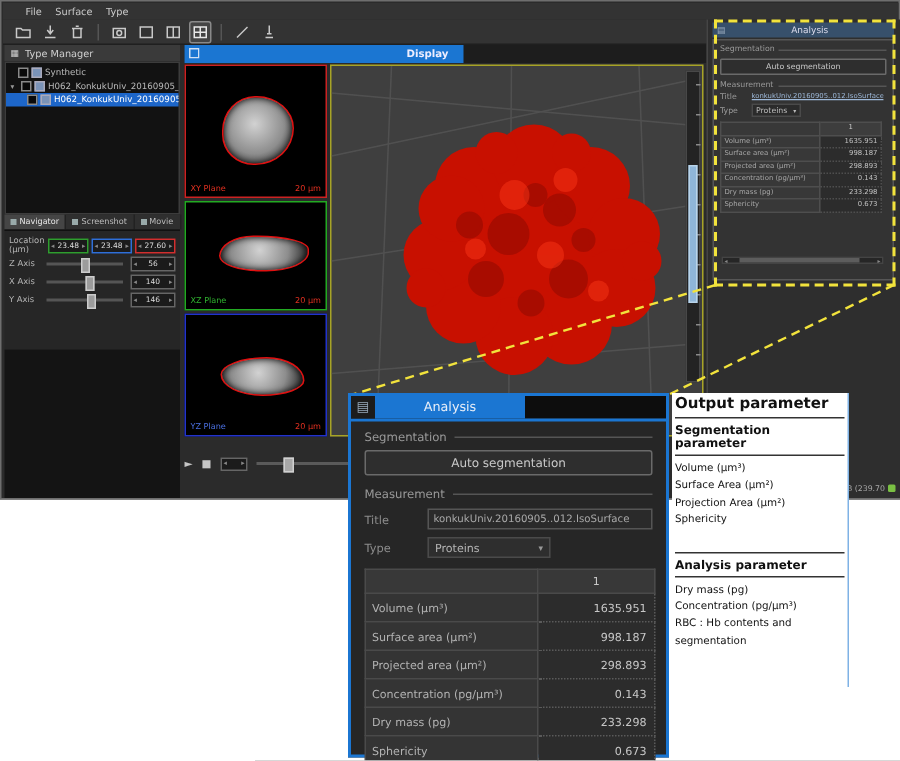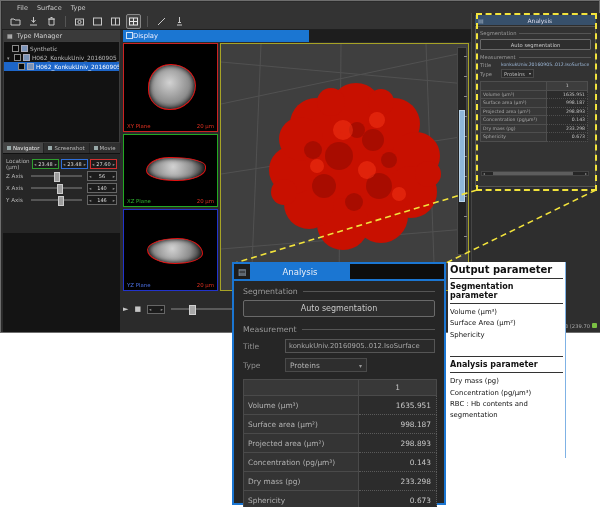--- a/index.html
+++ b/index.html
@@ -28,21 +28,21 @@
   #controls{left:2px;top:152px;width:117px;height:80px;background:#262626;border-top:1px solid #111;font-size:5.6px;color:#b5b5b5;padding:4px 3px 0 3px;}
   .crow{display:flex;align-items:center;height:12px;gap:2px;}
   .spin{height:8px;border:1px solid #666;background:#1b1b1b;color:#ddd;display:flex;align-items:center;justify-content:space-between;padding:0 1px;font-size:5px;flex:none;}
   .spin .ar{color:#888;font-size:4.5px;}
   .slidetrack{position:relative;height:2px;background:#555;flex:1;margin:0 3px;}
   .slidehandle{position:absolute;top:-3px;width:4px;height:8px;background:#9c9c9c;border:1px solid #ccc;}
   
   #disptab{left:122px;top:29px;width:348px;height:12px;background:#1d1d1d;display:flex;}
   #disptabblue{width:186px;background:#1b76d2;color:#eef;font-size:6.8px;display:flex;align-items:center;}
   #disptabblue .ic{margin-left:3px;}
-  #disptabblue .lbl{flex:1;text-align:left;margin-right:10px;}
+  #disptabblue .lbl{flex:1;text-align:right;margin-right:10px;font-weight:bold;}
   .mipview{left:122px;width:95px;background:#000;overflow:hidden;}
   .blob{position:absolute;border:1px solid #e01010;background:radial-gradient(circle at 45% 40%, #d2d2d2 0%, #8d8d8d 55%, #3b3b3b 88%);box-shadow:inset 0 0 5px #000;}
   .planelbl{position:absolute;left:3px;bottom:2px;font-size:5.4px;}
   .scalelbl{position:absolute;right:3px;bottom:2px;font-size:5.4px;color:#e03020;}
   #view3d{left:219px;top:42px;width:249px;height:248px;background:#3f3f3f;border:1px solid #a7a326;}
   #vslider{left:456px;top:46px;width:10px;height:208px;background:#232323;border:1px solid #484848;}
   #vthumb{left:1px;top:62px;width:6px;height:92px;background:#8fb6d9;border:1px solid #b9d4ea;}
   .vtick{position:absolute;right:-1px;width:3px;height:1px;background:#8a8a8a;}
   #playerbar{left:122px;top:300px;width:346px;height:16px;display:flex;align-items:center;gap:6px;color:#c5c5c5;}
   .pbtn{font-size:7px;line-height:1;}
@@ -501,20 +501,21 @@
     </div>
   </div>
 
   <div id="callout" class="abs">
     <div class="title">Output parameter</div>
     <hr>
     <div class="h2">Segmentation parameter</div>
     <hr>
     <div class="it">Volume (μm³)</div>
     <div class="it">Surface Area (μm²)</div>
+    <div class="it">Projection Area (μm²)</div>
     <div class="it">Sphericity</div>
     <div class="gap"></div>
     <hr style="border-top-width:1.5px;">
     <div class="h2">Analysis parameter</div>
     <hr>
     <div class="it">Dry mass (pg)</div>
     <div class="it">Concentration (pg/μm³)</div>
     <div class="it">RBC : Hb contents and segmentation</div>
   </div>
 

